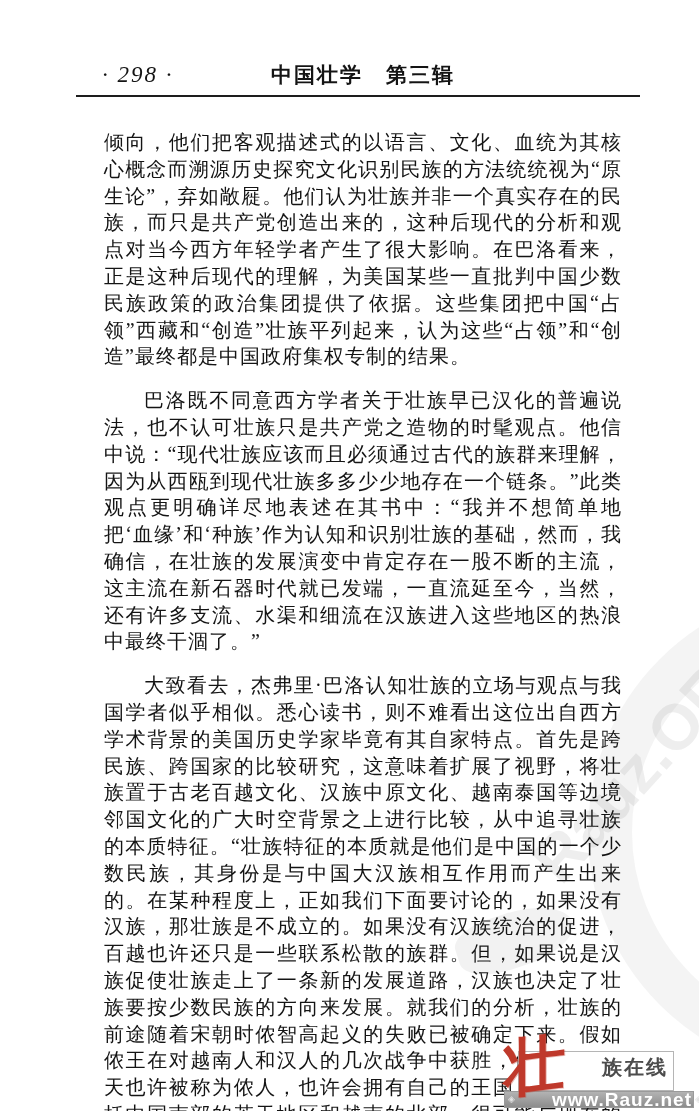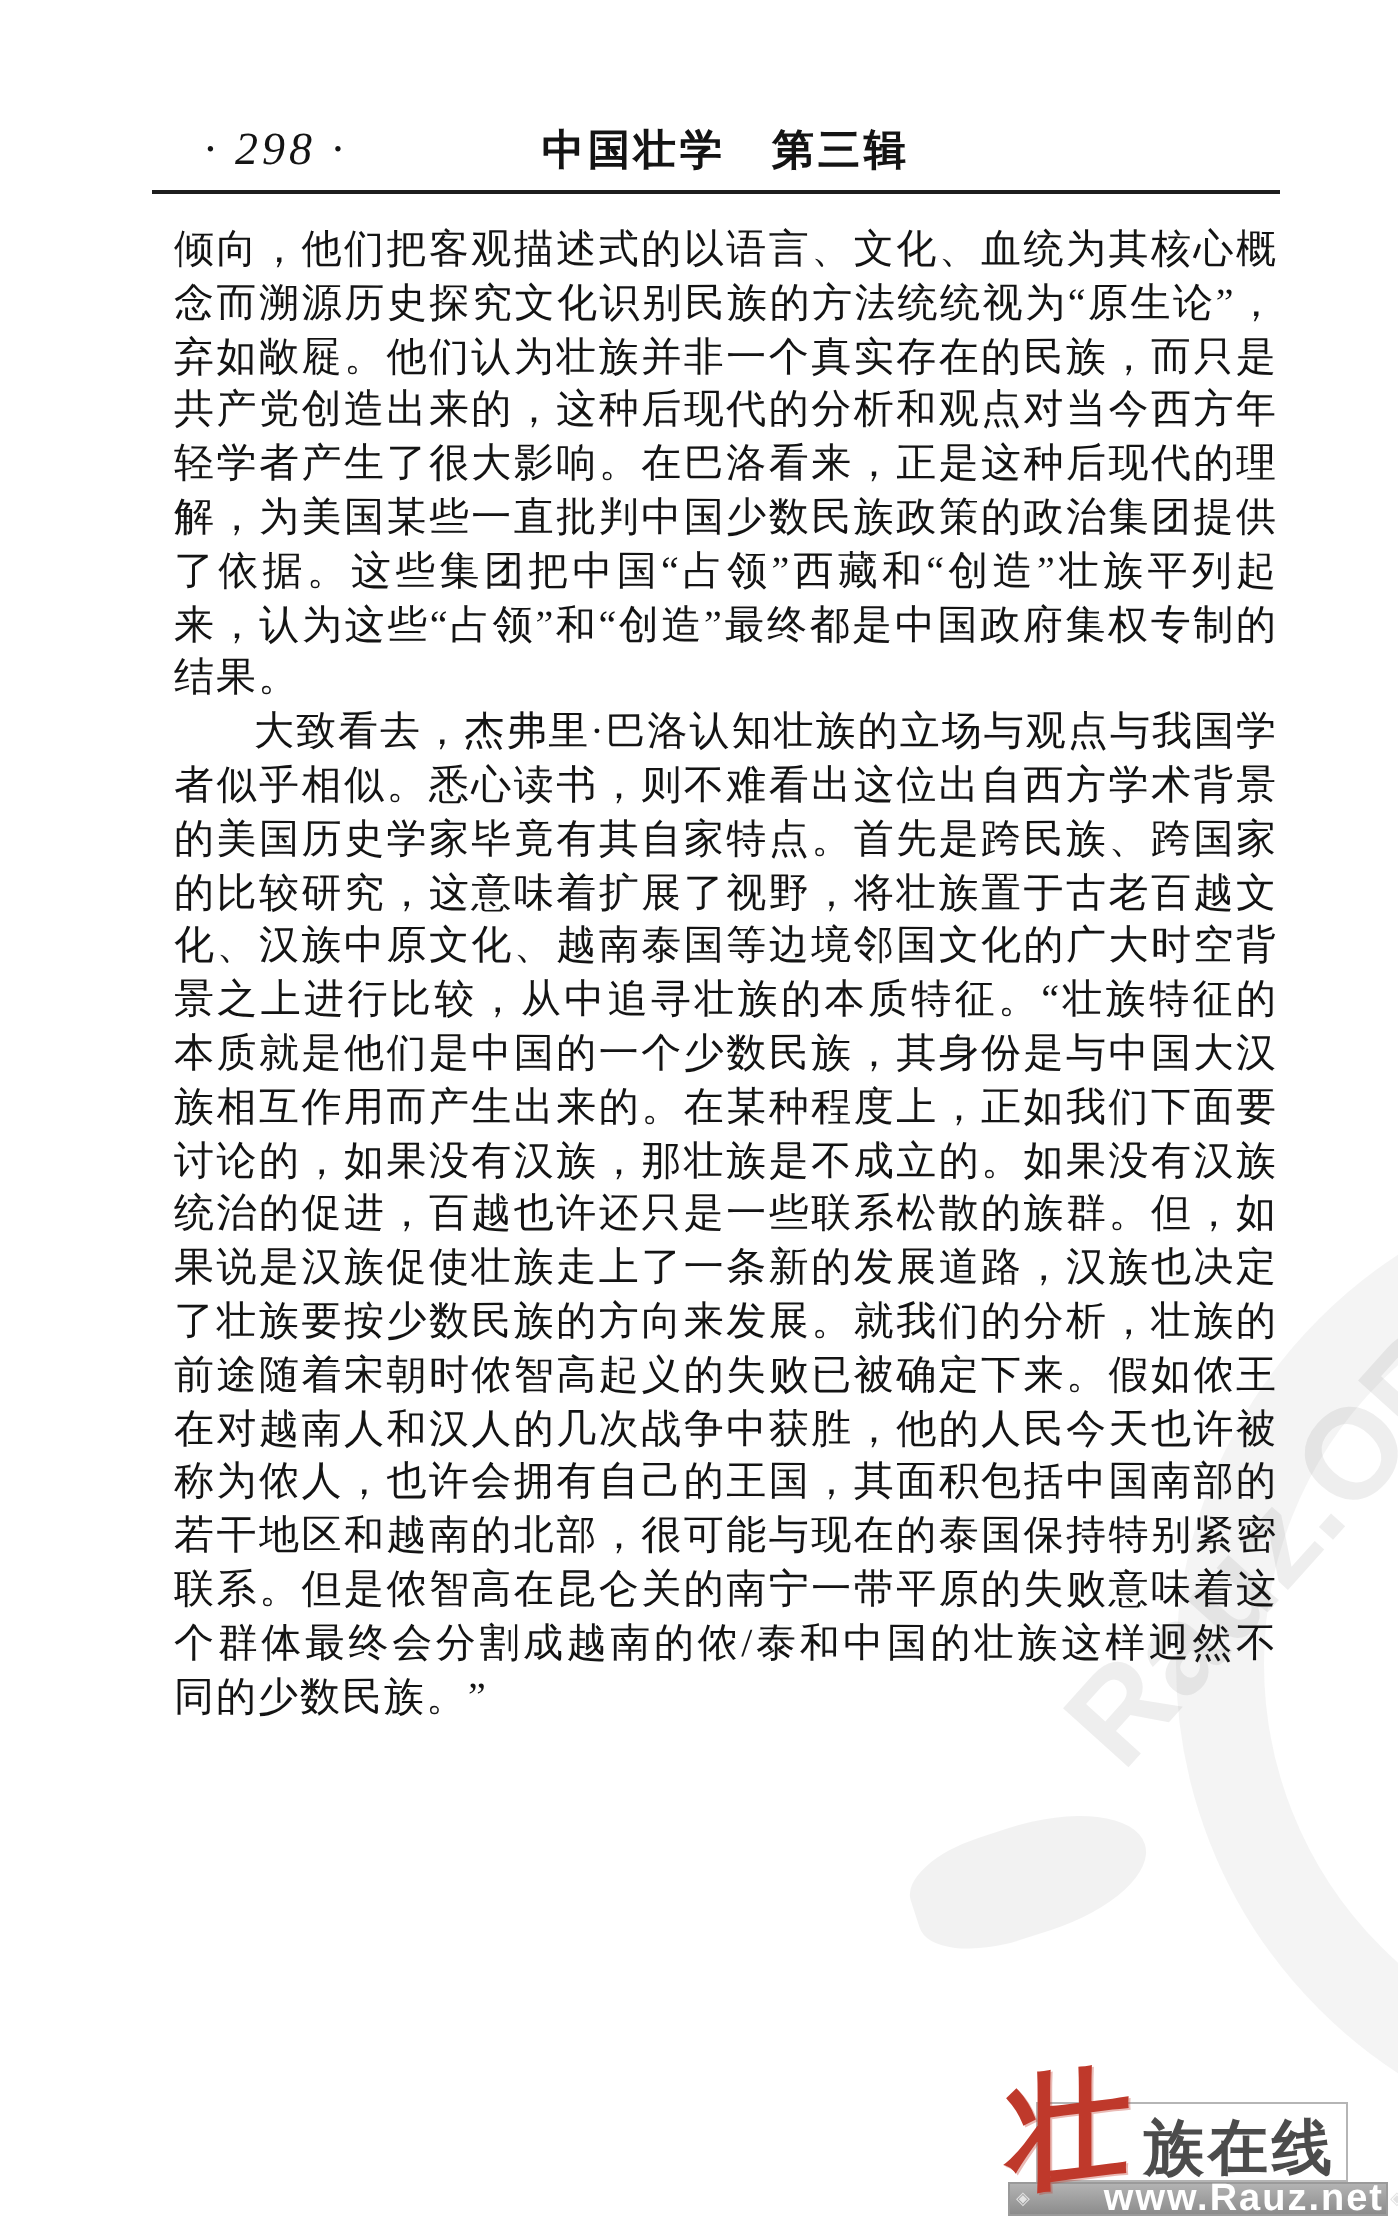--- a/index.html
+++ b/index.html
@@ -49,21 +49,21 @@
     left: 87px;
     top: 112px;
     width: 552px;
     font-size: 20px;
     line-height: 26.8px;
     letter-spacing: 1px;
     text-align: justify;
     text-justify: inter-character;
     z-index: 2;
   }
-  .bodytext p { margin: 0; }
+  .bodytext p { margin: 17px; }
   .bodytext p.indent { text-indent: 2em; }
 
   
   .wm-ring {
     position: absolute;
     left: 588px;
     top: 588px;
     width: 400px;
     height: 400px;
     border: 44px solid rgba(130,130,130,0.09);
@@ -113,21 +113,21 @@
     background: #ffffff;
     border: 1px solid #b5b5b5;
     box-sizing: border-box;
     z-index: 1;
   }
   .logo-sitename {
     position: absolute;
     right: 5px;
     top: 2px;
     font-family: Liberation Mono, monospace;
-    font-size: 30px;
+    font-size: 20px;
     font-weight: bold;
     color: #4c4c4c;
     letter-spacing: 2px;
   }
   .logo-bar {
     position: absolute;
     left: 0;
     top: 49px;
     width: 190px;
     height: 17px;
@@ -176,20 +176,21 @@
   <div class="wm-ring"></div>
   <div class="wm-blob"></div>
   <div class="wm-text">Rauz.ORG</div>
 
   <span class="pagenum">· 298 ·</span>
   <span class="booktitle">中国壮学　第三辑</span>
   <div class="rule"></div>
 
   <div class="bodytext">
     <p>倾向，他们把客观描述式的以语言、文化、血统为其核心概念而溯源历史探究文化识别民族的方法统统视为“原生论”，弃如敞屣。他们认为壮族并非一个真实存在的民族，而只是共产党创造出来的，这种后现代的分析和观点对当今西方年轻学者产生了很大影响。在巴洛看来，正是这种后现代的理解，为美国某些一直批判中国少数民族政策的政治集团提供了依据。这些集团把中国“占领”西藏和“创造”壮族平列起来，认为这些“占领”和“创造”最终都是中国政府集权专制的结果。</p>
+    <p class="indent">巴洛既不同意西方学者关于壮族早已汉化的普遍说法，也不认可壮族只是共产党之造物的时髦观点。他信中说：“现代壮族应该而且必须通过古代的族群来理解，因为从西瓯到现代壮族多多少少地存在一个链条。”此类观点更明确详尽地表述在其书中：“我并不想简单地把‘血缘’和‘种族’作为认知和识别壮族的基础，然而，我确信，在壮族的发展演变中肯定存在一股不断的主流，这主流在新石器时代就已发端，一直流延至今，当然，还有许多支流、水渠和细流在汉族进入这些地区的热浪中最终干涸了。”</p>
     <p class="indent">大致看去，杰弗里·巴洛认知壮族的立场与观点与我国学者似乎相似。悉心读书，则不难看出这位出自西方学术背景的美国历史学家毕竟有其自家特点。首先是跨民族、跨国家的比较研究，这意味着扩展了视野，将壮族置于古老百越文化、汉族中原文化、越南泰国等边境邻国文化的广大时空背景之上进行比较，从中追寻壮族的本质特征。“壮族特征的本质就是他们是中国的一个少数民族，其身份是与中国大汉族相互作用而产生出来的。在某种程度上，正如我们下面要讨论的，如果没有汉族，那壮族是不成立的。如果没有汉族统治的促进，百越也许还只是一些联系松散的族群。但，如果说是汉族促使壮族走上了一条新的发展道路，汉族也决定了壮族要按少数民族的方向来发展。就我们的分析，壮族的前途随着宋朝时侬智高起义的失败已被确定下来。假如侬王在对越南人和汉人的几次战争中获胜，他的人民今天也许被称为侬人，也许会拥有自己的王国，其面积包括中国南部的若干地区和越南的北部，很可能与现在的泰国保持特别紧密联系。但是侬智高在昆仑关的南宁一带平原的失败意味着这个群体最终会分割成越南的侬/泰和中国的壮族这样迥然不同的少数民族。”</p>
   </div>
 
   <div class="logo">
     <div class="logo-box">
       <span class="logo-sitename">族在线</span>
     </div>
     <div class="logo-bar">
       <span class="diamond">◈</span>
       <span class="logo-url">www.Rauz.net</span>

